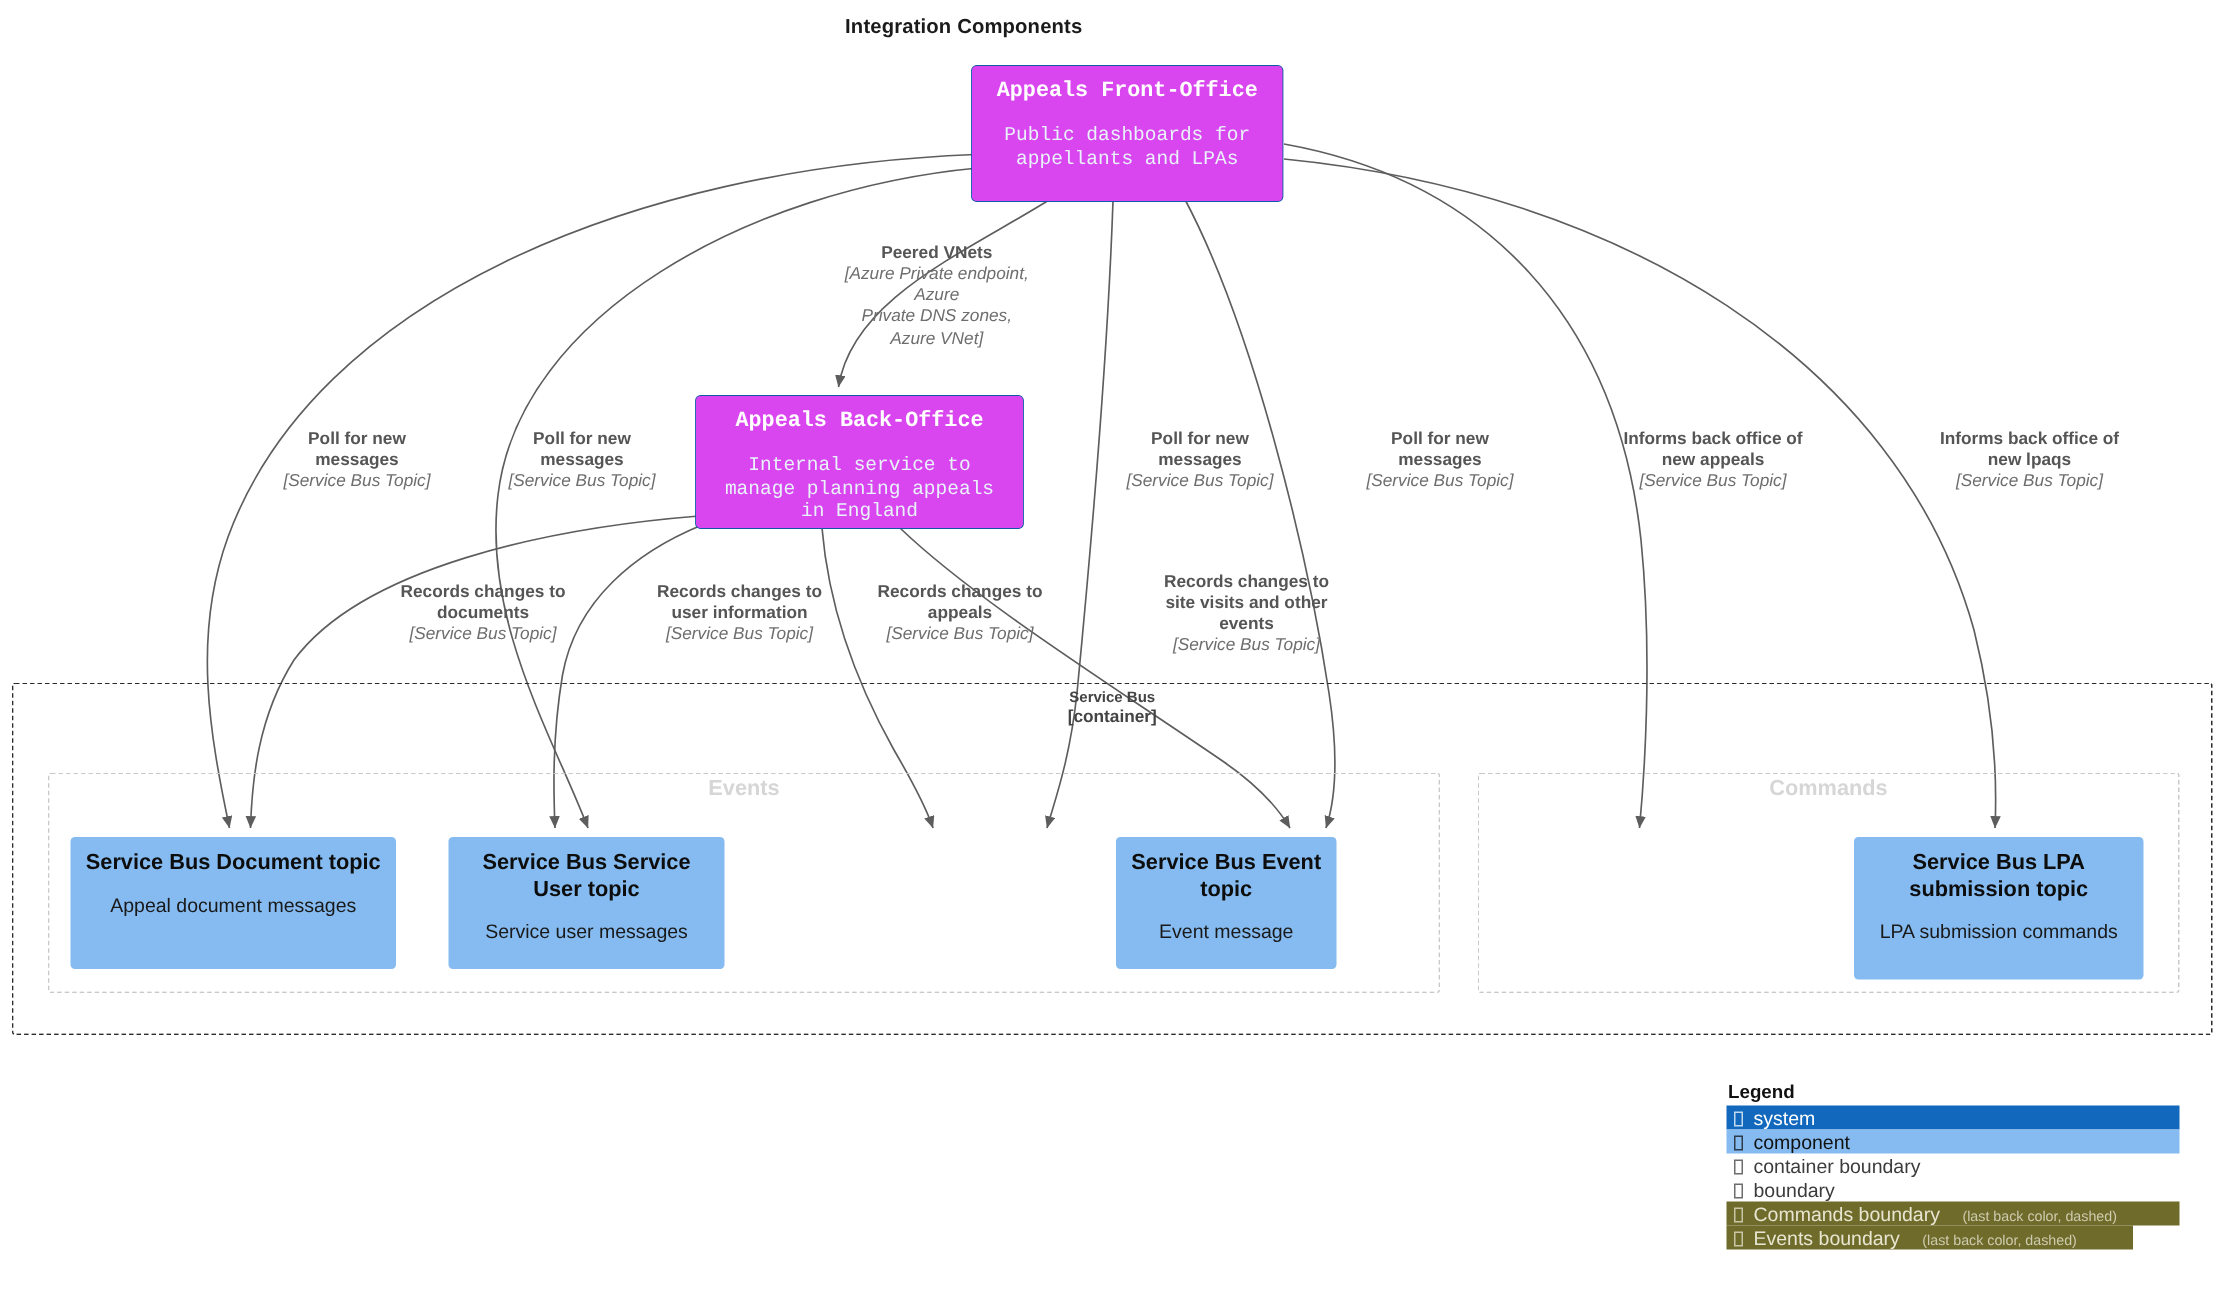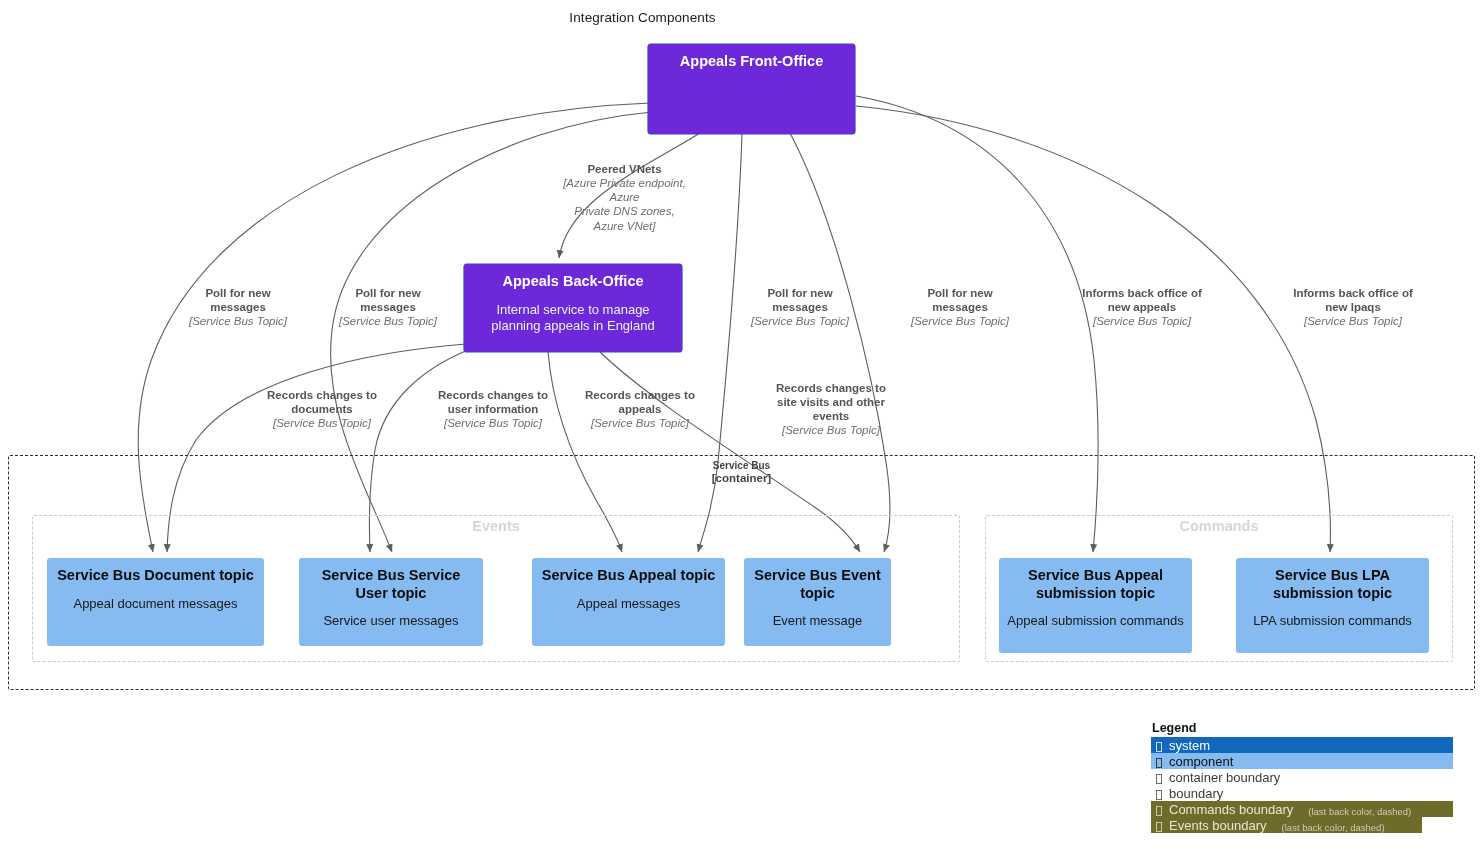--- a/index.html
+++ b/index.html
@@ -17,21 +17,21 @@
     background: #ffffff;
   }
 
   
   #diagram-title {
     position: absolute;
     left: 0; top: 10px;
     width: 1285px;
     text-align: center;
     font-size: 13.5px;
-    font-weight: normal;
+    font-weight: bold;
     color: #1a1a1a;
     letter-spacing: 0.1px;
   }
 
   
   #edges {
     position: absolute;
     left: 0; top: 0;
     width: 1483px; height: 860px;
     pointer-events: none;
@@ -49,23 +49,24 @@
     font-weight: bold;
     font-size: 14.5px;
     display: block;
   }
   .node .n-desc {
     font-size: 13px;
     display: block;
     margin-top: 11px;
   }
   .node.system {
-    background: #6d28d9;
+    background: #d946ef;
     color: #ffffff;
     box-shadow: 0 0 0 0.6px #0d5aa6;
+    font-family: Liberation Mono, monospace;
   }
   .node.system .n-desc { color: #e9f2fb; }
   .node.component {
     background: #85bbf0;
     color: #0d0d0d;
   }
   .node.component .n-desc { color: #191919; }
 
   
   .boundary {
@@ -213,51 +214,44 @@
   <div class="sub-boundary" style="left:32px; top:515px; width:928px; height:147px;">
     <div class="sub-boundary-label" style="top:2px;">Events</div>
   </div>
 
   <div class="sub-boundary" style="left:985px; top:515px; width:468px; height:147px;">
     <div class="sub-boundary-label" style="top:2px;">Commands</div>
   </div>
 
   <div class="node system" style="left:648px; top:44px; width:207px; height:90px;">
     <span class="n-title">Appeals Front-Office</span>
+    <span class="n-desc">Public dashboards for appellants and LPAs</span>
   </div>
 
   <div class="node system" style="left:464px; top:264px; width:218px; height:88px;">
     <span class="n-title">Appeals Back-Office</span>
     <span class="n-desc">Internal service to manage planning appeals in England</span>
   </div>
 
   <div class="node component" style="left:47px; top:558px; width:217px; height:88px;">
     <span class="n-title">Service Bus Document topic</span>
     <span class="n-desc">Appeal document messages</span>
   </div>
 
   <div class="node component" style="left:299px; top:558px; width:184px; height:88px;">
     <span class="n-title">Service Bus Service User topic</span>
     <span class="n-desc">Service user messages</span>
   </div>
 
-  <div class="node component" style="left:532px; top:558px; width:193px; height:88px;">
-    <span class="n-title">Service Bus Appeal topic</span>
-    <span class="n-desc">Appeal messages</span>
-  </div>
 
   <div class="node component" style="left:744px; top:558px; width:147px; height:88px;">
     <span class="n-title">Service Bus Event topic</span>
     <span class="n-desc">Event message</span>
   </div>
 
-  <div class="node component" style="left:999px; top:558px; width:193px; height:95px;">
-    <span class="n-title">Service Bus Appeal submission topic</span>
-    <span class="n-desc">Appeal submission commands</span>
-  </div>
 
   <div class="node component" style="left:1236px; top:558px; width:193px; height:95px;">
     <span class="n-title">Service Bus LPA submission topic</span>
     <span class="n-desc">LPA submission commands</span>
   </div>
 
   <div class="edge-label" style="left:164px; top:286px; width:148px;">
     <span class="el-main">Poll for new</span>
     <span class="el-main">messages</span>
     <span class="el-tech">[Service Bus Topic]</span>

